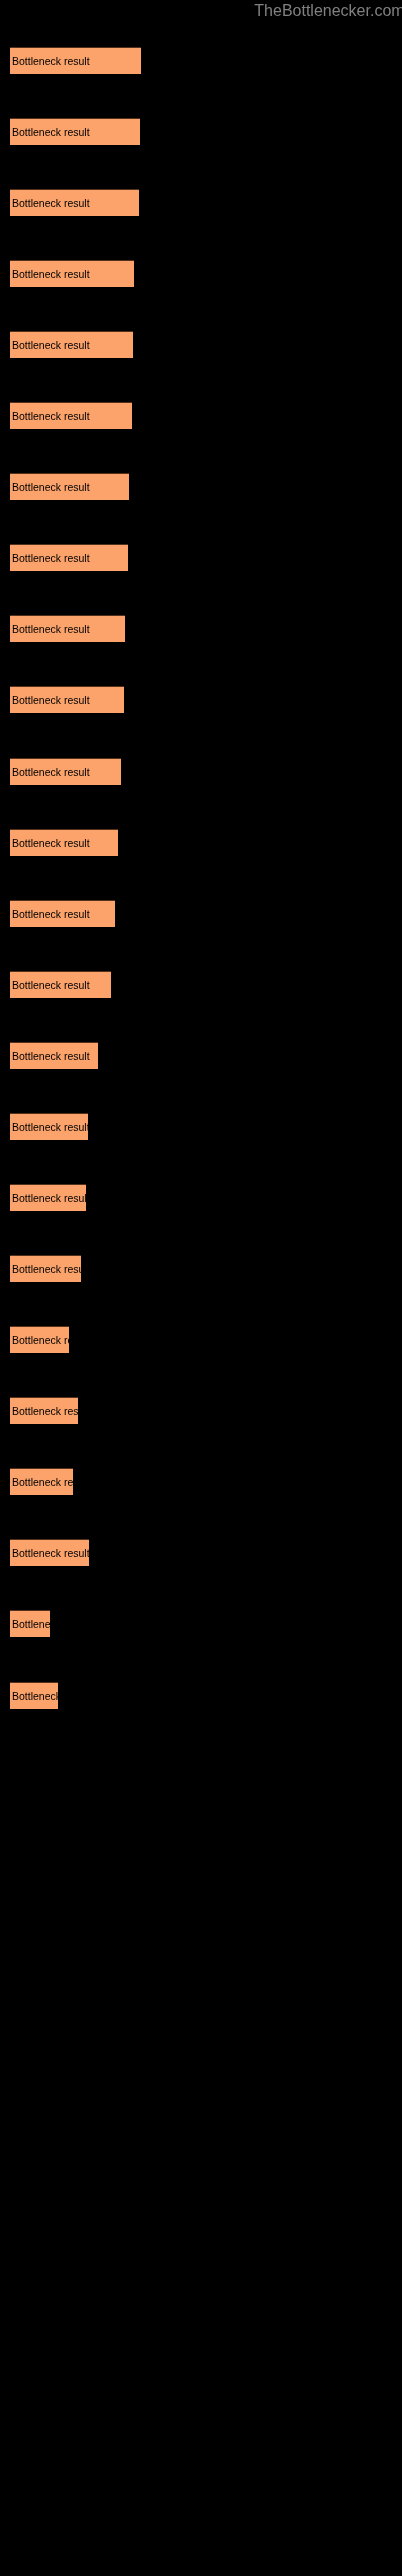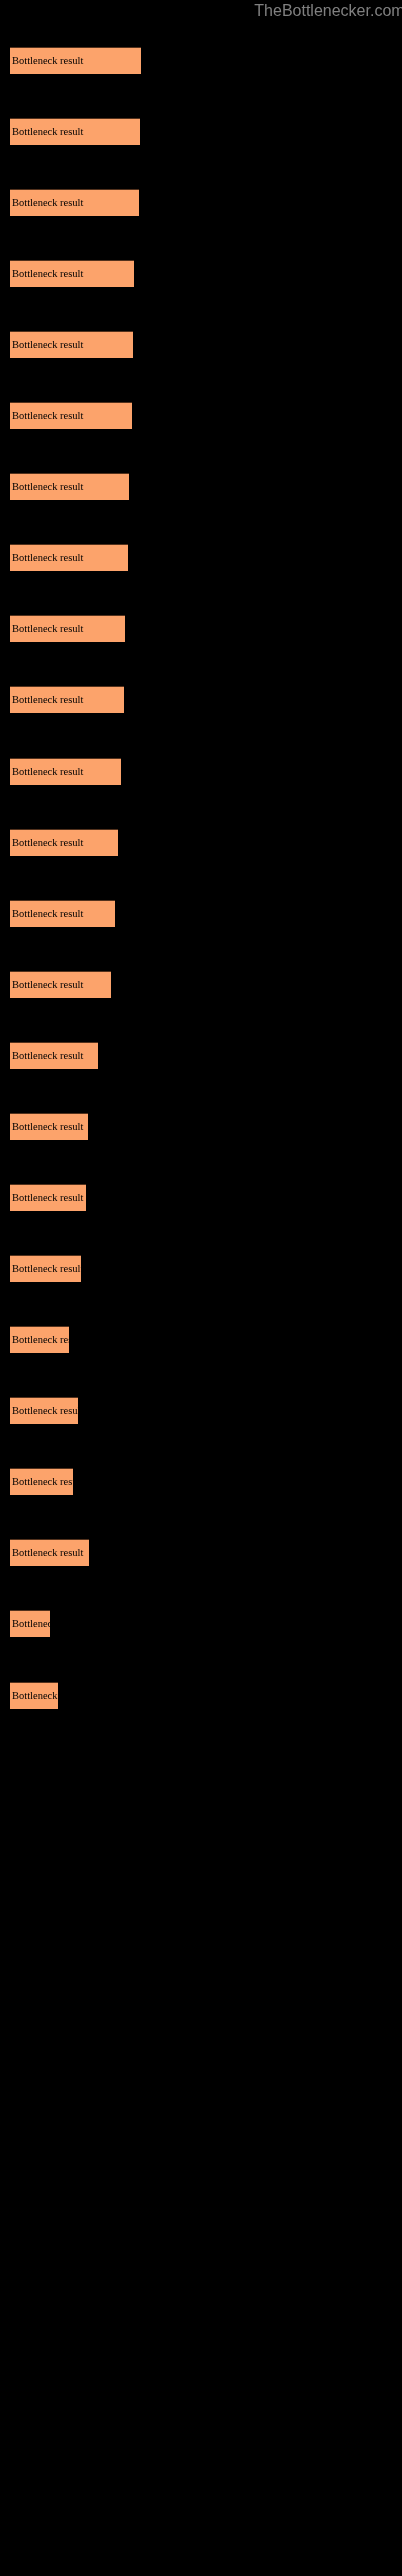--- a/index.html
+++ b/index.html
@@ -43,21 +43,21 @@
     overflow: hidden;
     white-space: nowrap;
   }
   .bar-label {
     position: absolute;
     left: 2.4px;
     top: 50%;
     transform: translateY(-50%);
     color: #000000;
     font-size: 10.5px;
-    font-family: Liberation Serif, serif;
+    font-family: Liberation Sans, sans-serif;
     white-space: nowrap;
     line-height: 1;
   }
 </style>
 </head>
 <body>
 
 <div id="page">
 
   <div id="site-title">TheBottlenecker.com</div>

